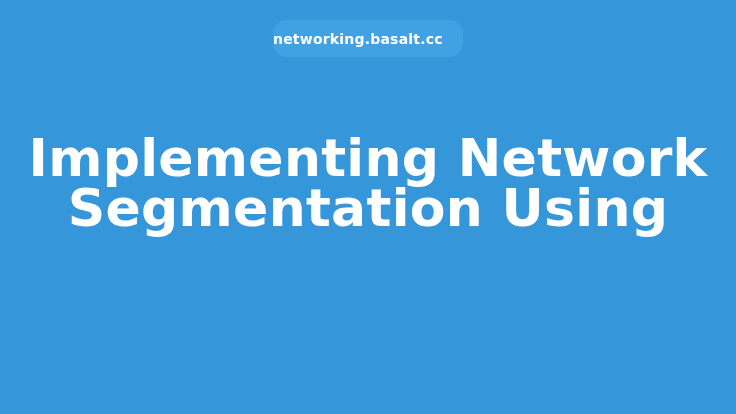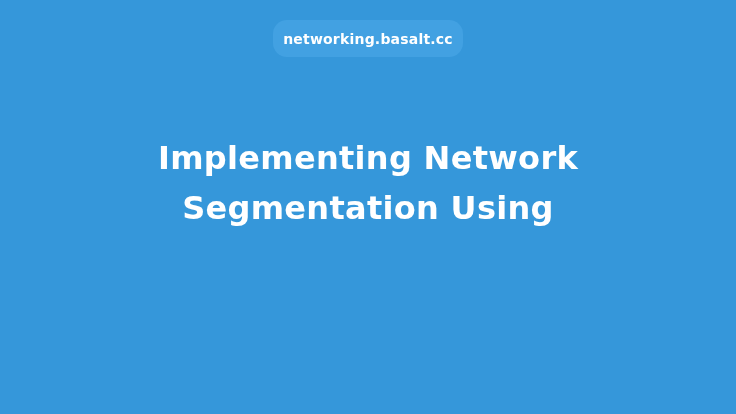--- a/index.html
+++ b/index.html
@@ -11,30 +11,30 @@
   }
   .pill {
     position: absolute;
     left: 273px; top: 20px;
     width: 190px; height: 37px;
     border-radius: 14px;
     background: #42a1e2;
     color: #ffffff;
     font-weight: bold;
     font-size: 14px;
-    display: flex; align-items: center; justify-content: center;
+    display: flex; align-items: center; 
     letter-spacing: 0.2px;
   }
   .title {
     position: absolute;
     left: 0; right: 0;
     top: 133px;
     text-align: center;
     color: #ffffff;
-    font-size: 32px;
+    font-size: 52px;
     font-weight: bold;
     line-height: 50px;
     letter-spacing: 0.3px;
   }
   .title span { display: block; }
 </style>
 </head>
 <body>
 
 <div class="pill">

